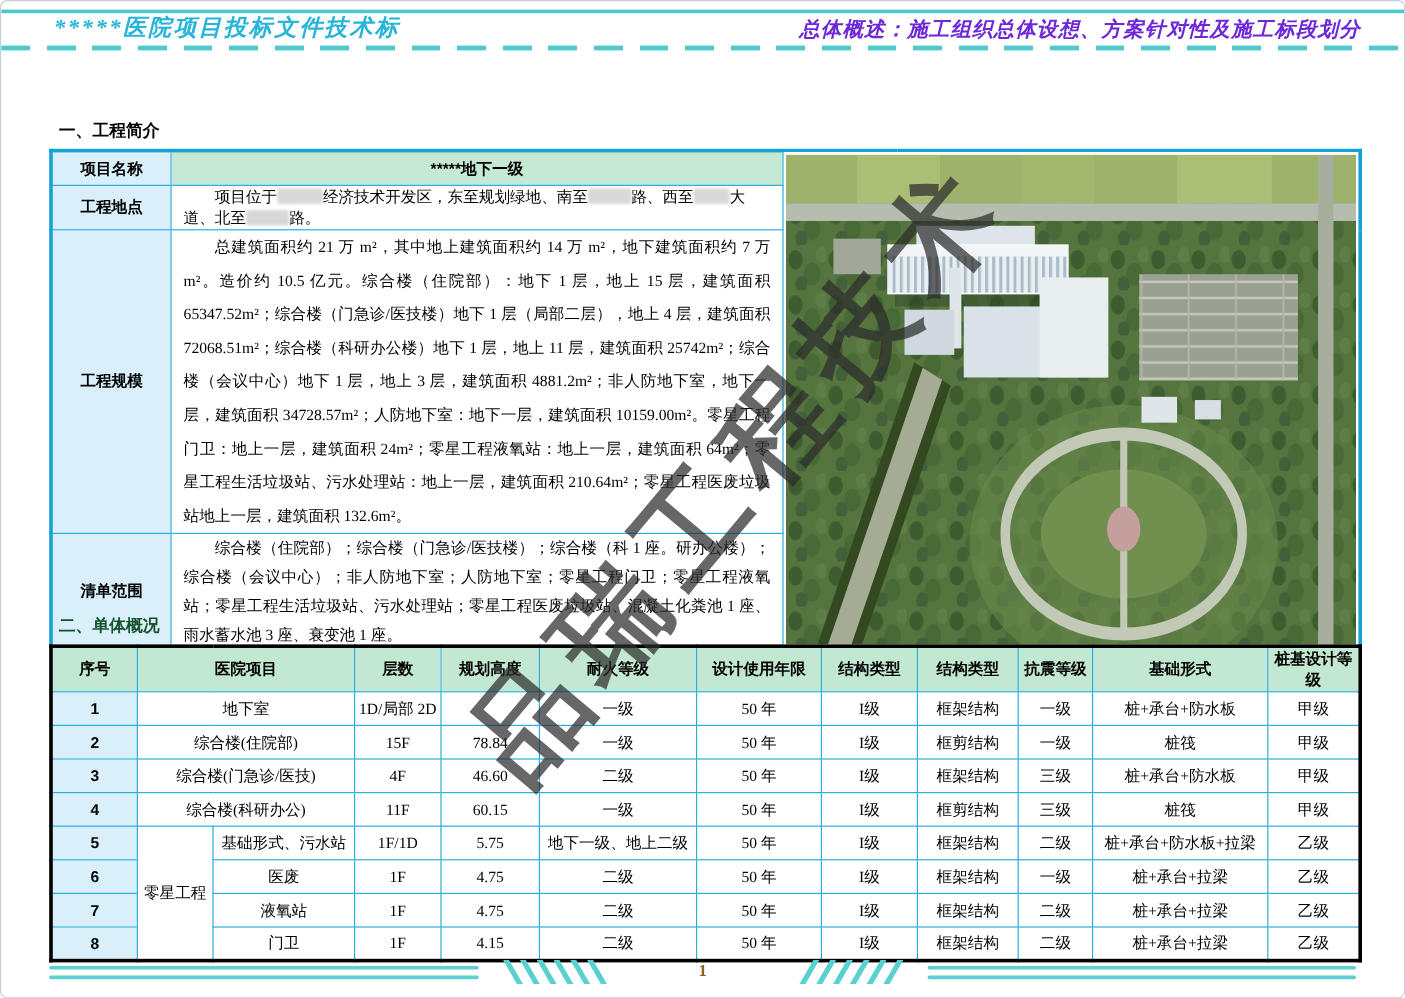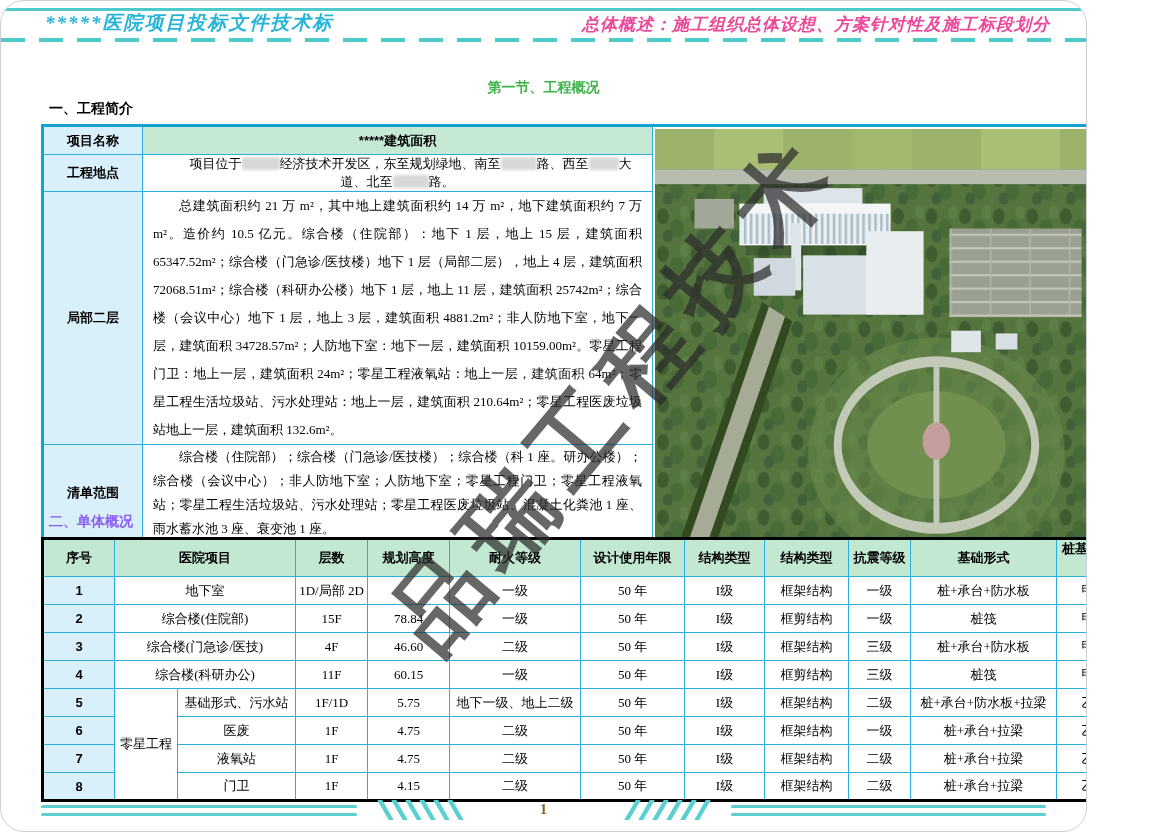--- a/index.html
+++ b/index.html
@@ -1,40 +1,40 @@
 <!DOCTYPE html>
 <html><head>
 <meta charset="utf-8">
 <style>
   html,body{margin:0;padding:0;background:#ffffff;}
-  .page{position:relative;width:1087px;height:832px;box-sizing:border-box;
-        border:1px solid #c9cfd5;border-radius:24px;overflow:hidden;background:#ffffff;
+  .page{position:relative;width:1171px;height:832px;box-sizing:border-box;
+        border:1px solid #c9cfd5;border-radius:6px;overflow:hidden;background:#ffffff;
         font-family:"Liberation Serif",serif;}
   
   .rule-top{position:absolute;top:7px;left:0;right:0;height:3px;background:#4ecaca;}
   .rule-dash{position:absolute;top:37px;left:0;right:0;height:4px;
              background:repeating-linear-gradient(90deg,#4ecaca 0 24px,transparent 24px 38px);}
   
   .hl{position:absolute;left:44px;top:9px;font:italic bold 19px "Liberation Serif",serif;
       color:#26b4d8;letter-spacing:2px;white-space:nowrap;}
   .hr{position:absolute;right:36px;top:12px;font:italic bold 17px "Liberation Serif",serif;
-      color:#ec4899;letter-spacing:1px;white-space:nowrap;}
+      color:#6d28d9;letter-spacing:1px;white-space:nowrap;}
   .chapter{position:absolute;top:49px;left:0;right:0;text-align:center;
            font:bold 14px "Liberation Sans",sans-serif;color:#2160d8;}
   .sect{position:absolute;top:78px;left:0;right:0;text-align:center;
         font:bold 14px "Liberation Sans",sans-serif;color:#3cb44a;}
   .head1{position:absolute;top:99px;left:48px;font:bold 14px "Liberation Sans",sans-serif;color:#000;}
-  .head2{position:absolute;top:512px;left:48px;font:bold 14px "Liberation Sans",sans-serif;color:#8b5cf6;}
+  .head2{position:absolute;top:512px;left:48px;font:bold 14px "Liberation Sans",sans-serif;color:#14532d;}
   
   table{border-collapse:collapse;table-layout:fixed;background:#fff;}
   .t1{position:absolute;left:40px;top:123px;width:1091px;border:3px solid #12a2d4;}
   .t2{position:absolute;left:40px;top:536px;width:1091px;border:3px solid #000000;}
   .t1 td,.t2 td,.t2 th{border:1px solid #2aaede;overflow:hidden;}
   .lbl{background:#d9effa;font:bold 13px "Liberation Sans",sans-serif;text-align:center;color:#000;margin-top:36px;}
-  .val{font:13px "Liberation Serif",serif;color:#000;padding:0 10px;text-align:center;}
+  .val{font:13px "Liberation Serif",serif;color:#000;padding:0 10px;}
   .pn{background:#c5e9d3;font:bold 13px "Liberation Sans",sans-serif;text-align:center;}
   .center{text-align:center;}
   .loc{text-indent:2em;}
   .scale{line-height:28px;text-indent:2em;text-align:justify;}
   .scope{line-height:24px;text-indent:2em;text-align:justify;}
   .cont{line-height:26px;text-indent:2em;text-align:justify;}
   .rd{display:inline-block;height:13px;border-radius:2px;background:#d8d8d8;
       filter:blur(1.5px);vertical-align:-2px;}
   
   .img-cell{position:relative;padding:0;background:#fff;}
@@ -67,35 +67,34 @@
 </head>
 <body>
 
 <div class="page">
 
   <div class="rule-top"></div>
   <div class="hl">*****医院项目投标文件技术标</div>
   <div class="hr">总体概述：施工组织总体设想、方案针对性及施工标段划分</div>
   <div class="rule-dash"></div>
 
-  <div class="sect">第一节、工程概况</div>
 
   <div class="head1">一、工程简介</div>
 
   <table class="t1">
     <colgroup>
       <col style="width:100px">
         <col style="width:510px">
         <col style="width:95px">
         <col style="width:386px">
     </colgroup>
     <tbody>
         <tr style="height:29px">
       <td class="lbl">项目名称</td>
-      <td class="pn">*****建筑面积</td>
+      <td class="pn">*****地下一级</td>
       <td class="img-cell" colspan="2" rowspan="5">
         <div class="photo">
           <svg viewBox="0 0 481 325" preserveAspectRatio="none">
             <defs>
               <pattern id="trees" width="34" height="28" patternUnits="userSpaceOnUse">
                 <rect width="34" height="28" fill="#55743e"></rect>
                 <circle cx="8" cy="9" r="6" fill="#3e5c30"></circle>
                 <circle cx="22" cy="18" r="7" fill="#486a36"></circle>
                 <circle cx="30" cy="6" r="5" fill="#5d7f45"></circle>
                 <circle cx="13" cy="24" r="5" fill="#42603a"></circle>
@@ -144,21 +143,21 @@
         <div class="caption">项目总体效果</div>
       </td>
     </tr>
     <tr style="height:30px">
       <td class="lbl">工程地点</td>
       <td class="val loc">
         <span>项目位于</span><span class="rd" style="width:38px"></span><span>经济技术开发区，东至规划绿地、南至</span><span class="rd" style="width:36px"></span><span>路、西至</span><span class="rd" style="width:30px"></span><span>大道、北至</span><span class="rd" style="width:36px"></span><span>路。</span>
       </td>
     </tr>
     <tr style="height:170px">
-      <td class="lbl">局部二层</td>
+      <td class="lbl">工程规模</td>
       <td class="val scale">总建筑面积约 21 万 m²，其中地上建筑面积约 14 万 m²，地下建筑面积约 7 万 m²。造价约 10.5 亿元。综合楼（住院部）：地下 1 层，地上 15 层，建筑面积 65347.52m²；综合楼（门急诊/医技楼）地下 1 层（局部二层），地上 4 层，建筑面积 72068.51m²；综合楼（科研办公楼）地下 1 层，地上 11 层，建筑面积 25742m²；综合楼（会议中心）地下 1 层，地上 3 层，建筑面积 4881.2m²；非人防地下室，地下一层，建筑面积 34728.57m²；人防地下室：地下一层，建筑面积 10159.00m²。零星工程门卫：地上一层，建筑面积 24m²；零星工程液氧站：地上一层，建筑面积 64m²；零星工程生活垃圾站、污水处理站：地上一层，建筑面积 210.64m²；零星工程医废垃圾站地上一层，建筑面积 132.6m²。</td>
     </tr>
     <tr style="height:72px">
       <td class="lbl">清单范围</td>
       <td class="val scope">综合楼（住院部）；综合楼（门急诊/医技楼）；综合楼（科 1 座。研办公楼）；综合楼（会议中心）；非人防地下室；人防地下室；零星工程门卫；零星工程液氧站；零星工程生活垃圾站、污水处理站；零星工程医废垃圾站、混凝土化粪池 1 座、雨水蓄水池 3 座、衰变池 1 座。</td>
     </tr>
     <tr style="height:54px">
       <td class="lbl">招标内容</td>
       <td class="val cont">*****医院项目施工，主要建设门诊医技综合楼、住院部、科研楼、保障系统用房、地下建筑用房等及相关配套工程，具体内容详见工程量清单及图纸全部内容。</td>
     </tr>

